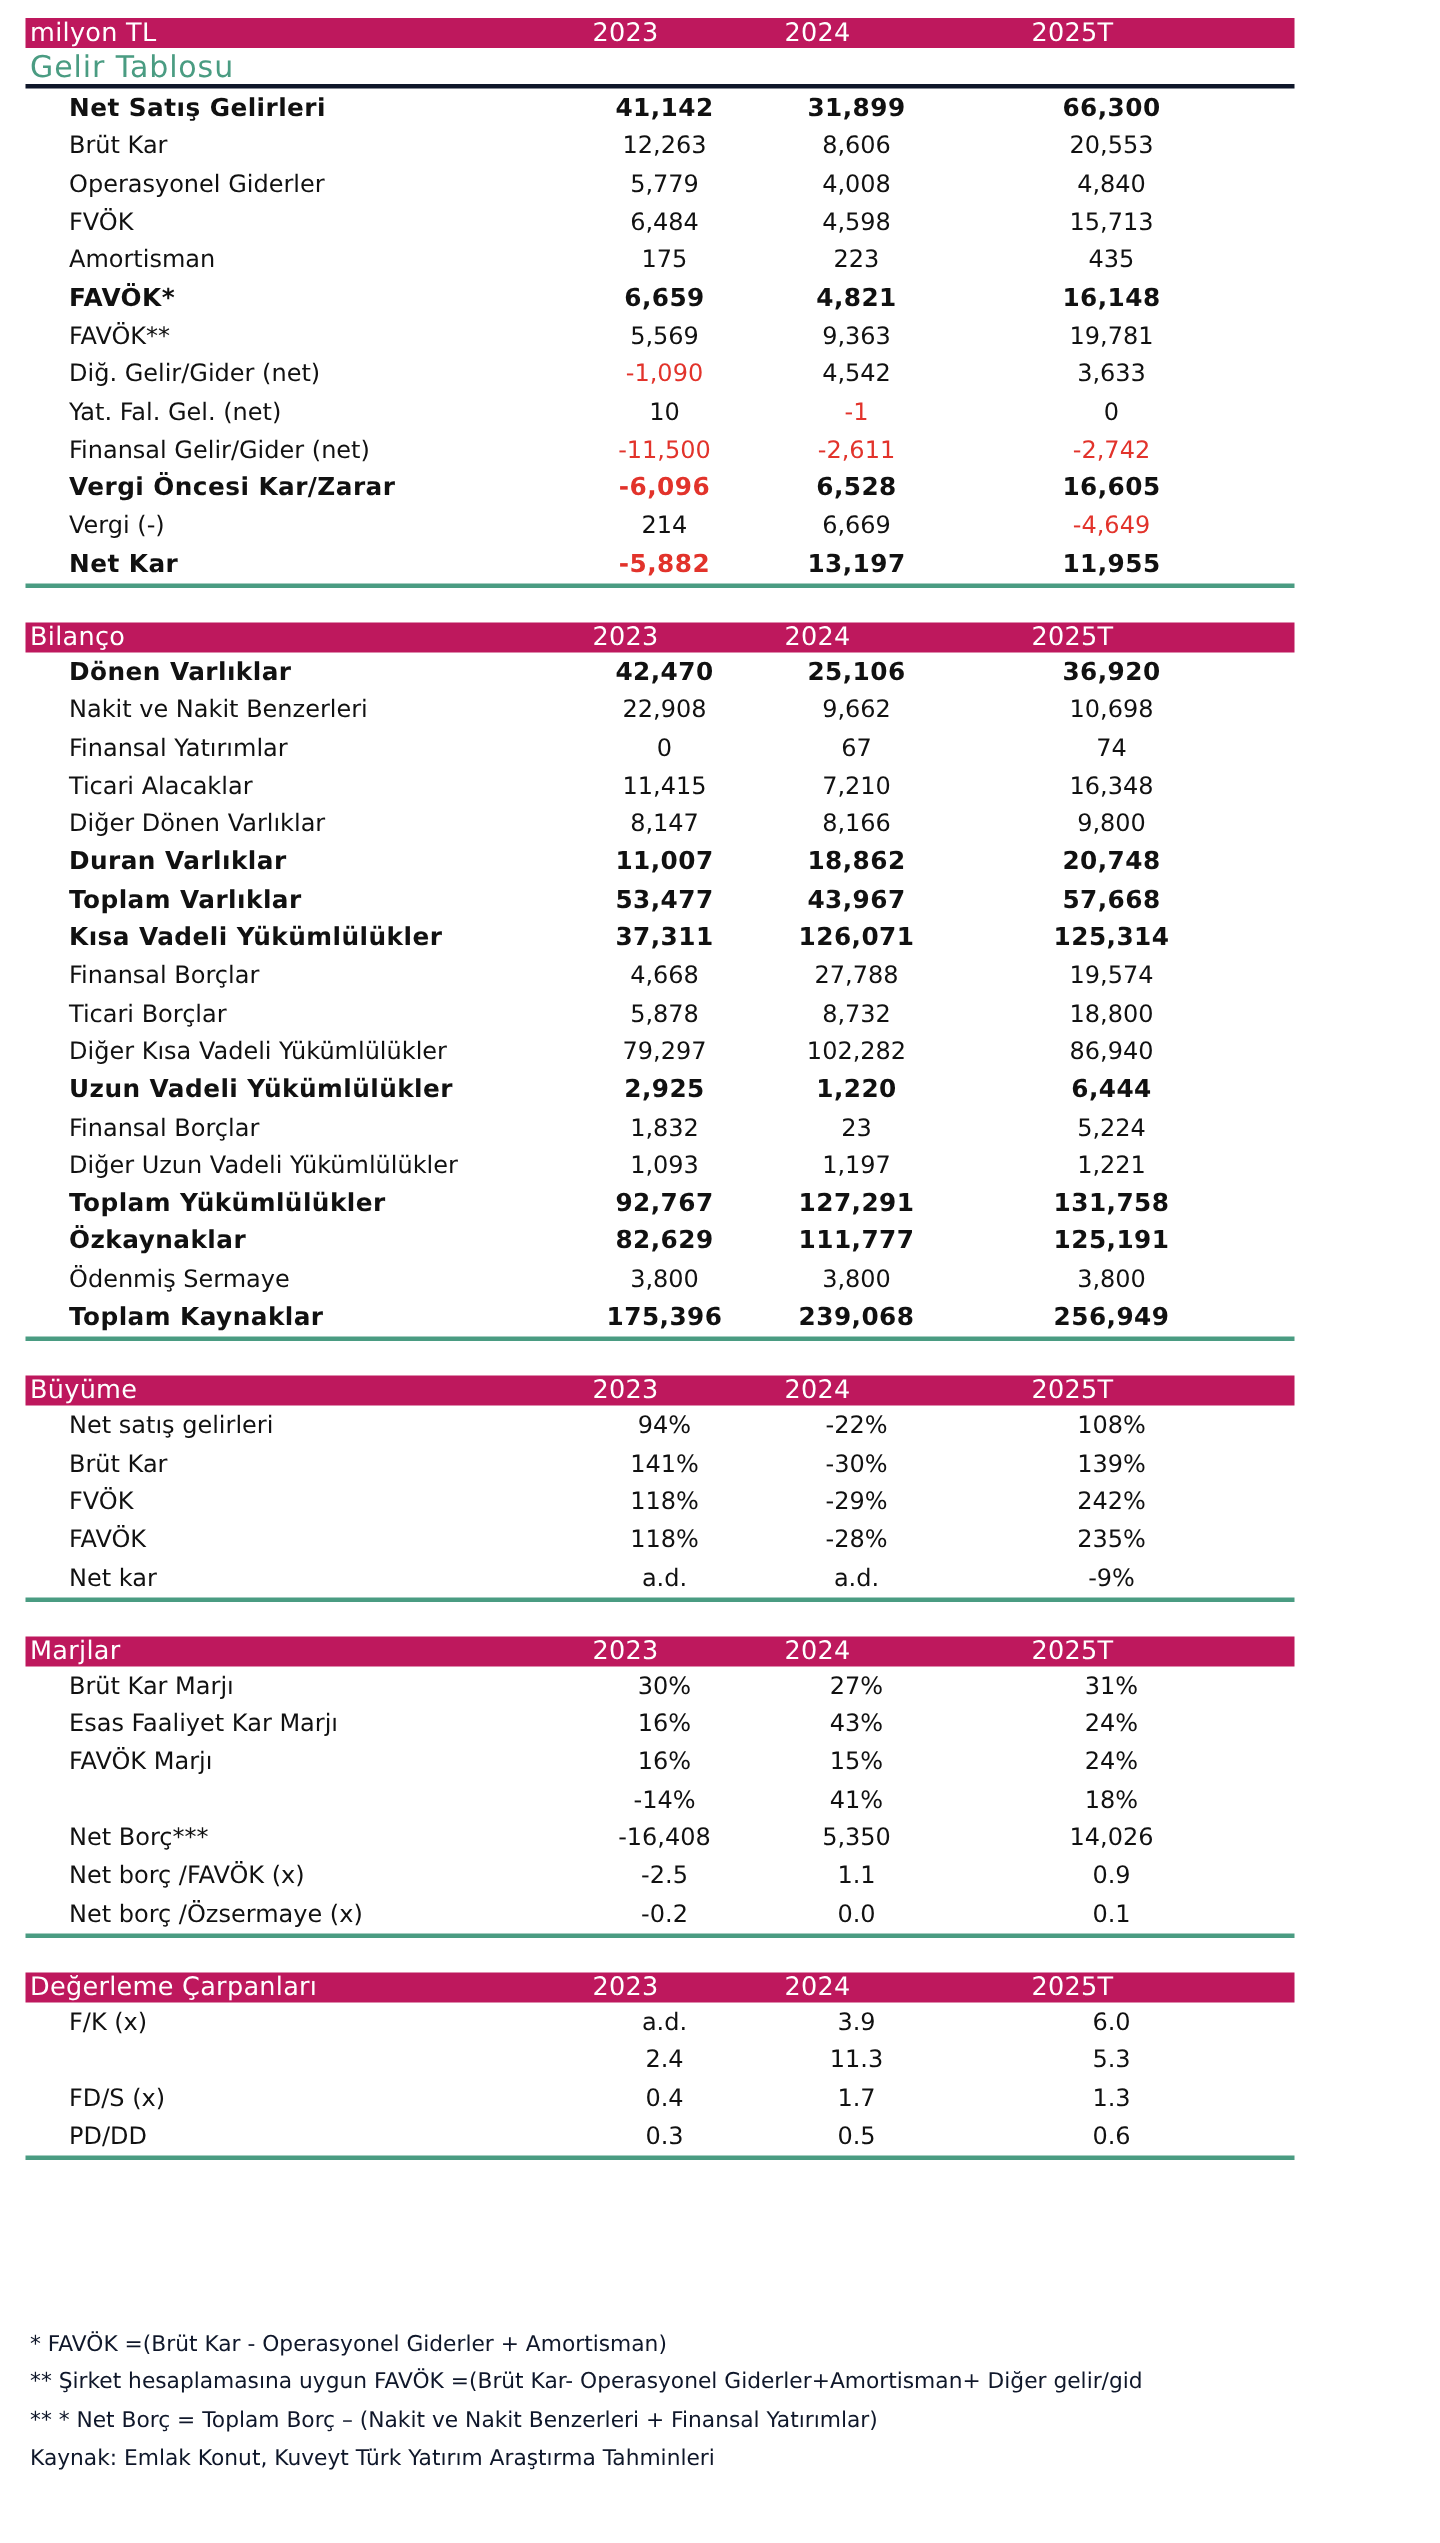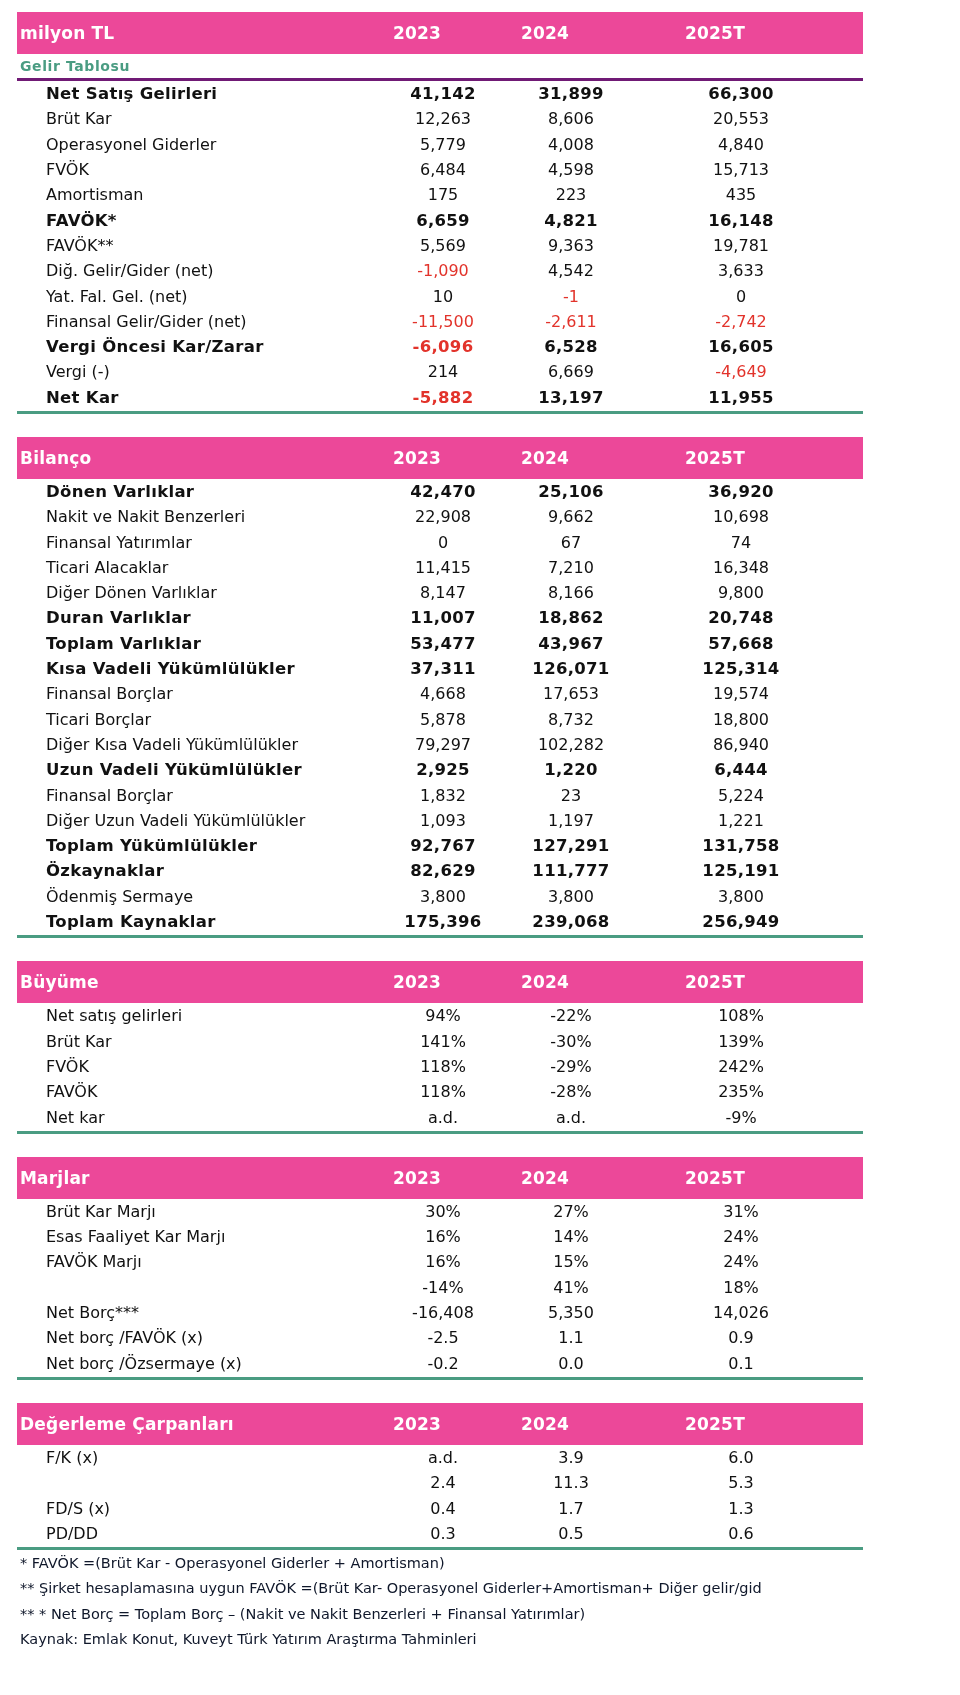--- a/index.html
+++ b/index.html
@@ -1,23 +1,23 @@
 <!DOCTYPE html>
 <html><head>
 <meta charset="utf-8">
 <style>
   html, body { margin: 0; padding: 0; background: #ffffff; }
   body { width: 960px; height: 1695px; position: relative; overflow: hidden;
          font-family: "DejaVu Sans", sans-serif; color: #111; }
   .wrap { position: absolute; left: 17px; top: 12px; width: 846px; }
-  .hdr { height: 42px; background: #ec4899; color: #fff; display: flex; align-items: center;
-         font-weight: bold; font-size: 17px; letter-spacing: 0.2px; }
+  .hdr { height: 20px; background: #be185d; color: #fff; display: flex; align-items: center;
+         font-weight: normal; font-size: 17px; letter-spacing: 0.2px; }
   .hdr .lbl { width: 340px; padding-left: 3px; }
-  .sub { height: 24px; color: #4a9c82; font-weight: bold; font-size: 14px; display: flex; align-items: center;
-         padding-left: 3px; border-bottom: 3px solid #701a75; letter-spacing: 0.6px; }
+  .sub { height: 24px; color: #4a9c82; font-weight: normal; font-size: 20px; display: flex; align-items: center;
+         padding-left: 3px; border-bottom: 3px solid #0f172a; letter-spacing: 0.6px; }
   .col { position: absolute; width: 120px; text-align: center; }
   .row { position: relative; height: 25.3px; display: flex; align-items: center; font-size: 16px; margin-left: 26px; }
   .row .lbl { padding-left: 3px; width: 380px; white-space: nowrap; }
   .row.b { font-weight: bold; font-size: 16.5px; letter-spacing: 0.3px; }
   .c1 { left: 340px; } .c2 { left: 468px; } .c3 { left: 638px; }
   .hdr .col { font-size: 17px; }
   .neg { color: #e2332b; }
   .rule { height: 3px; background: #4a9c82; margin-top: 1px; }
   .gap { height: 23px; }
   .notes { position: absolute; left: 20px; top: 1550px; width: 940px; font-size: 14.5px; color: #0f172a; white-space: nowrap; overflow: hidden; }
@@ -169,21 +169,21 @@
       </div>
       <div class="row b">
         <span class="lbl">Kısa Vadeli Yükümlülükler</span>
         <span class="col c1">37,311</span>
         <span class="col c2">126,071</span>
         <span class="col c3">125,314</span>
       </div>
       <div class="row">
         <span class="lbl">Finansal Borçlar</span>
         <span class="col c1">4,668</span>
-        <span class="col c2">17,653</span>
+        <span class="col c2">27,788</span>
         <span class="col c3">19,574</span>
       </div>
       <div class="row">
         <span class="lbl">Ticari Borçlar</span>
         <span class="col c1">5,878</span>
         <span class="col c2">8,732</span>
         <span class="col c3">18,800</span>
       </div>
       <div class="row">
         <span class="lbl">Diğer Kısa Vadeli Yükümlülükler</span>
@@ -287,21 +287,21 @@
   <div id="sec-margins">
       <div class="row">
         <span class="lbl">Brüt Kar Marjı</span>
         <span class="col c1">30%</span>
         <span class="col c2">27%</span>
         <span class="col c3">31%</span>
       </div>
       <div class="row">
         <span class="lbl">Esas Faaliyet Kar Marjı</span>
         <span class="col c1">16%</span>
-        <span class="col c2">14%</span>
+        <span class="col c2">43%</span>
         <span class="col c3">24%</span>
       </div>
       <div class="row">
         <span class="lbl">FAVÖK Marjı</span>
         <span class="col c1">16%</span>
         <span class="col c2">15%</span>
         <span class="col c3">24%</span>
       </div>
       <div class="row">
         <span class="col c1">-14%</span>

